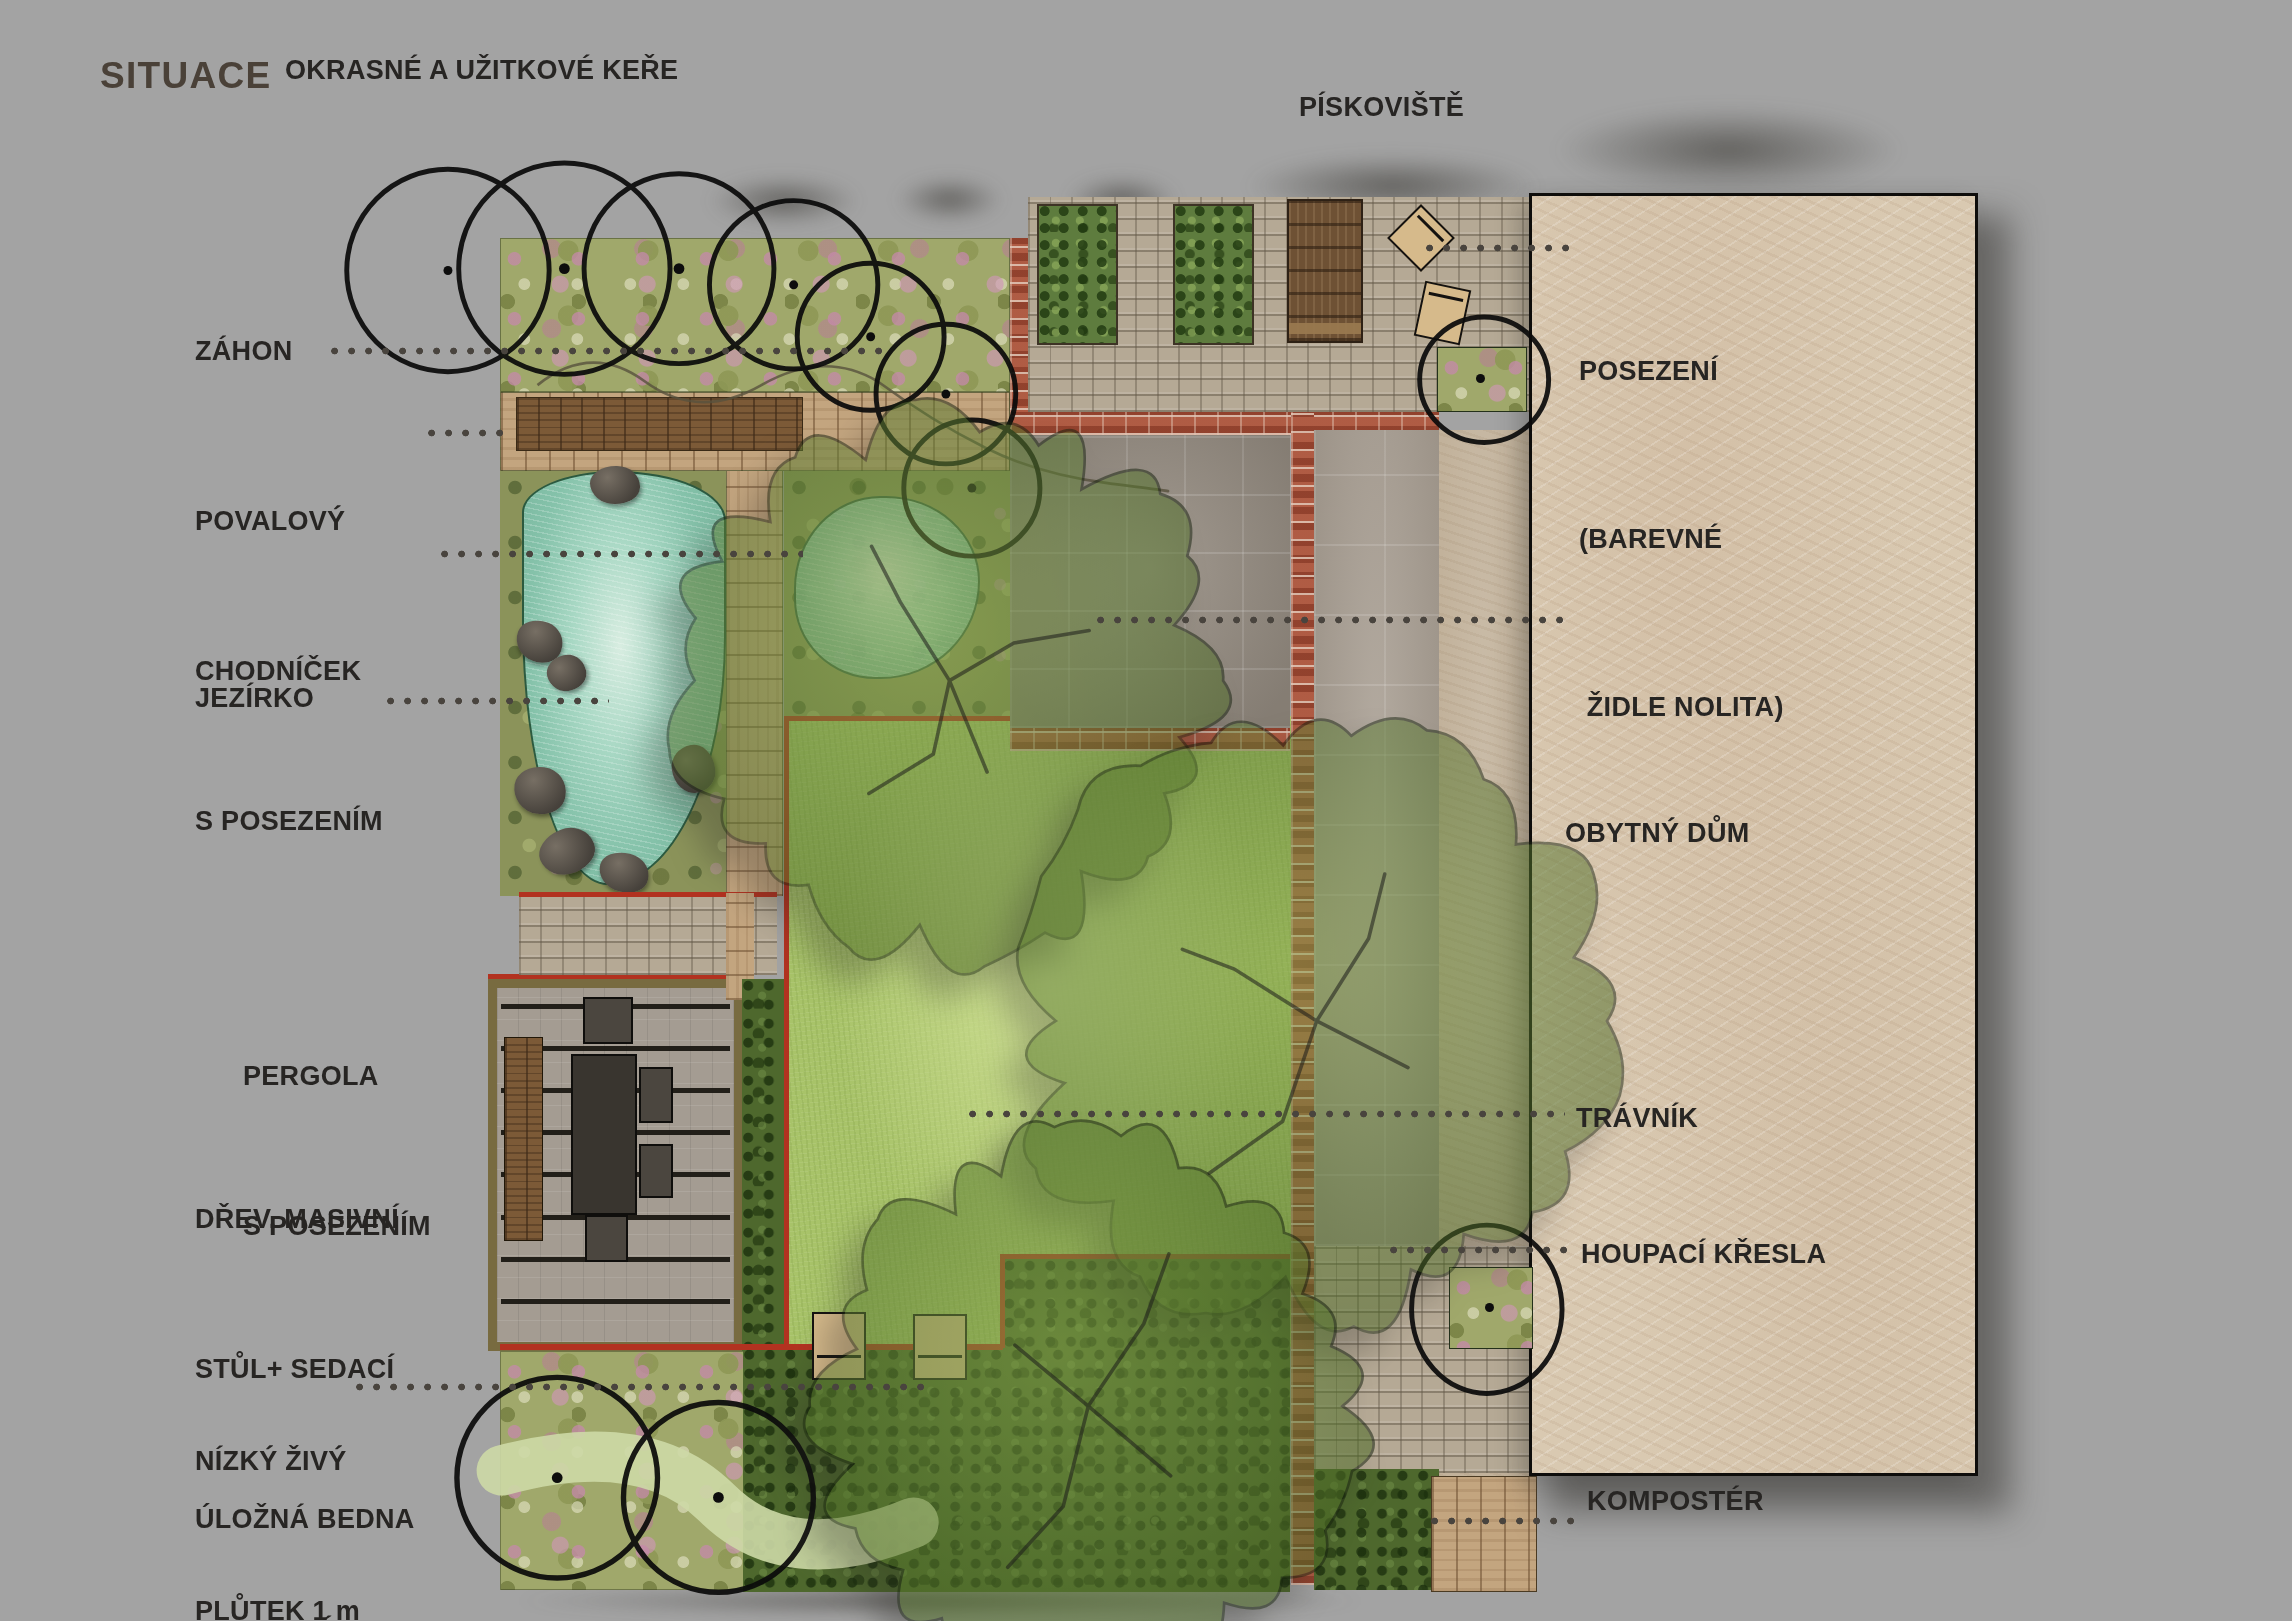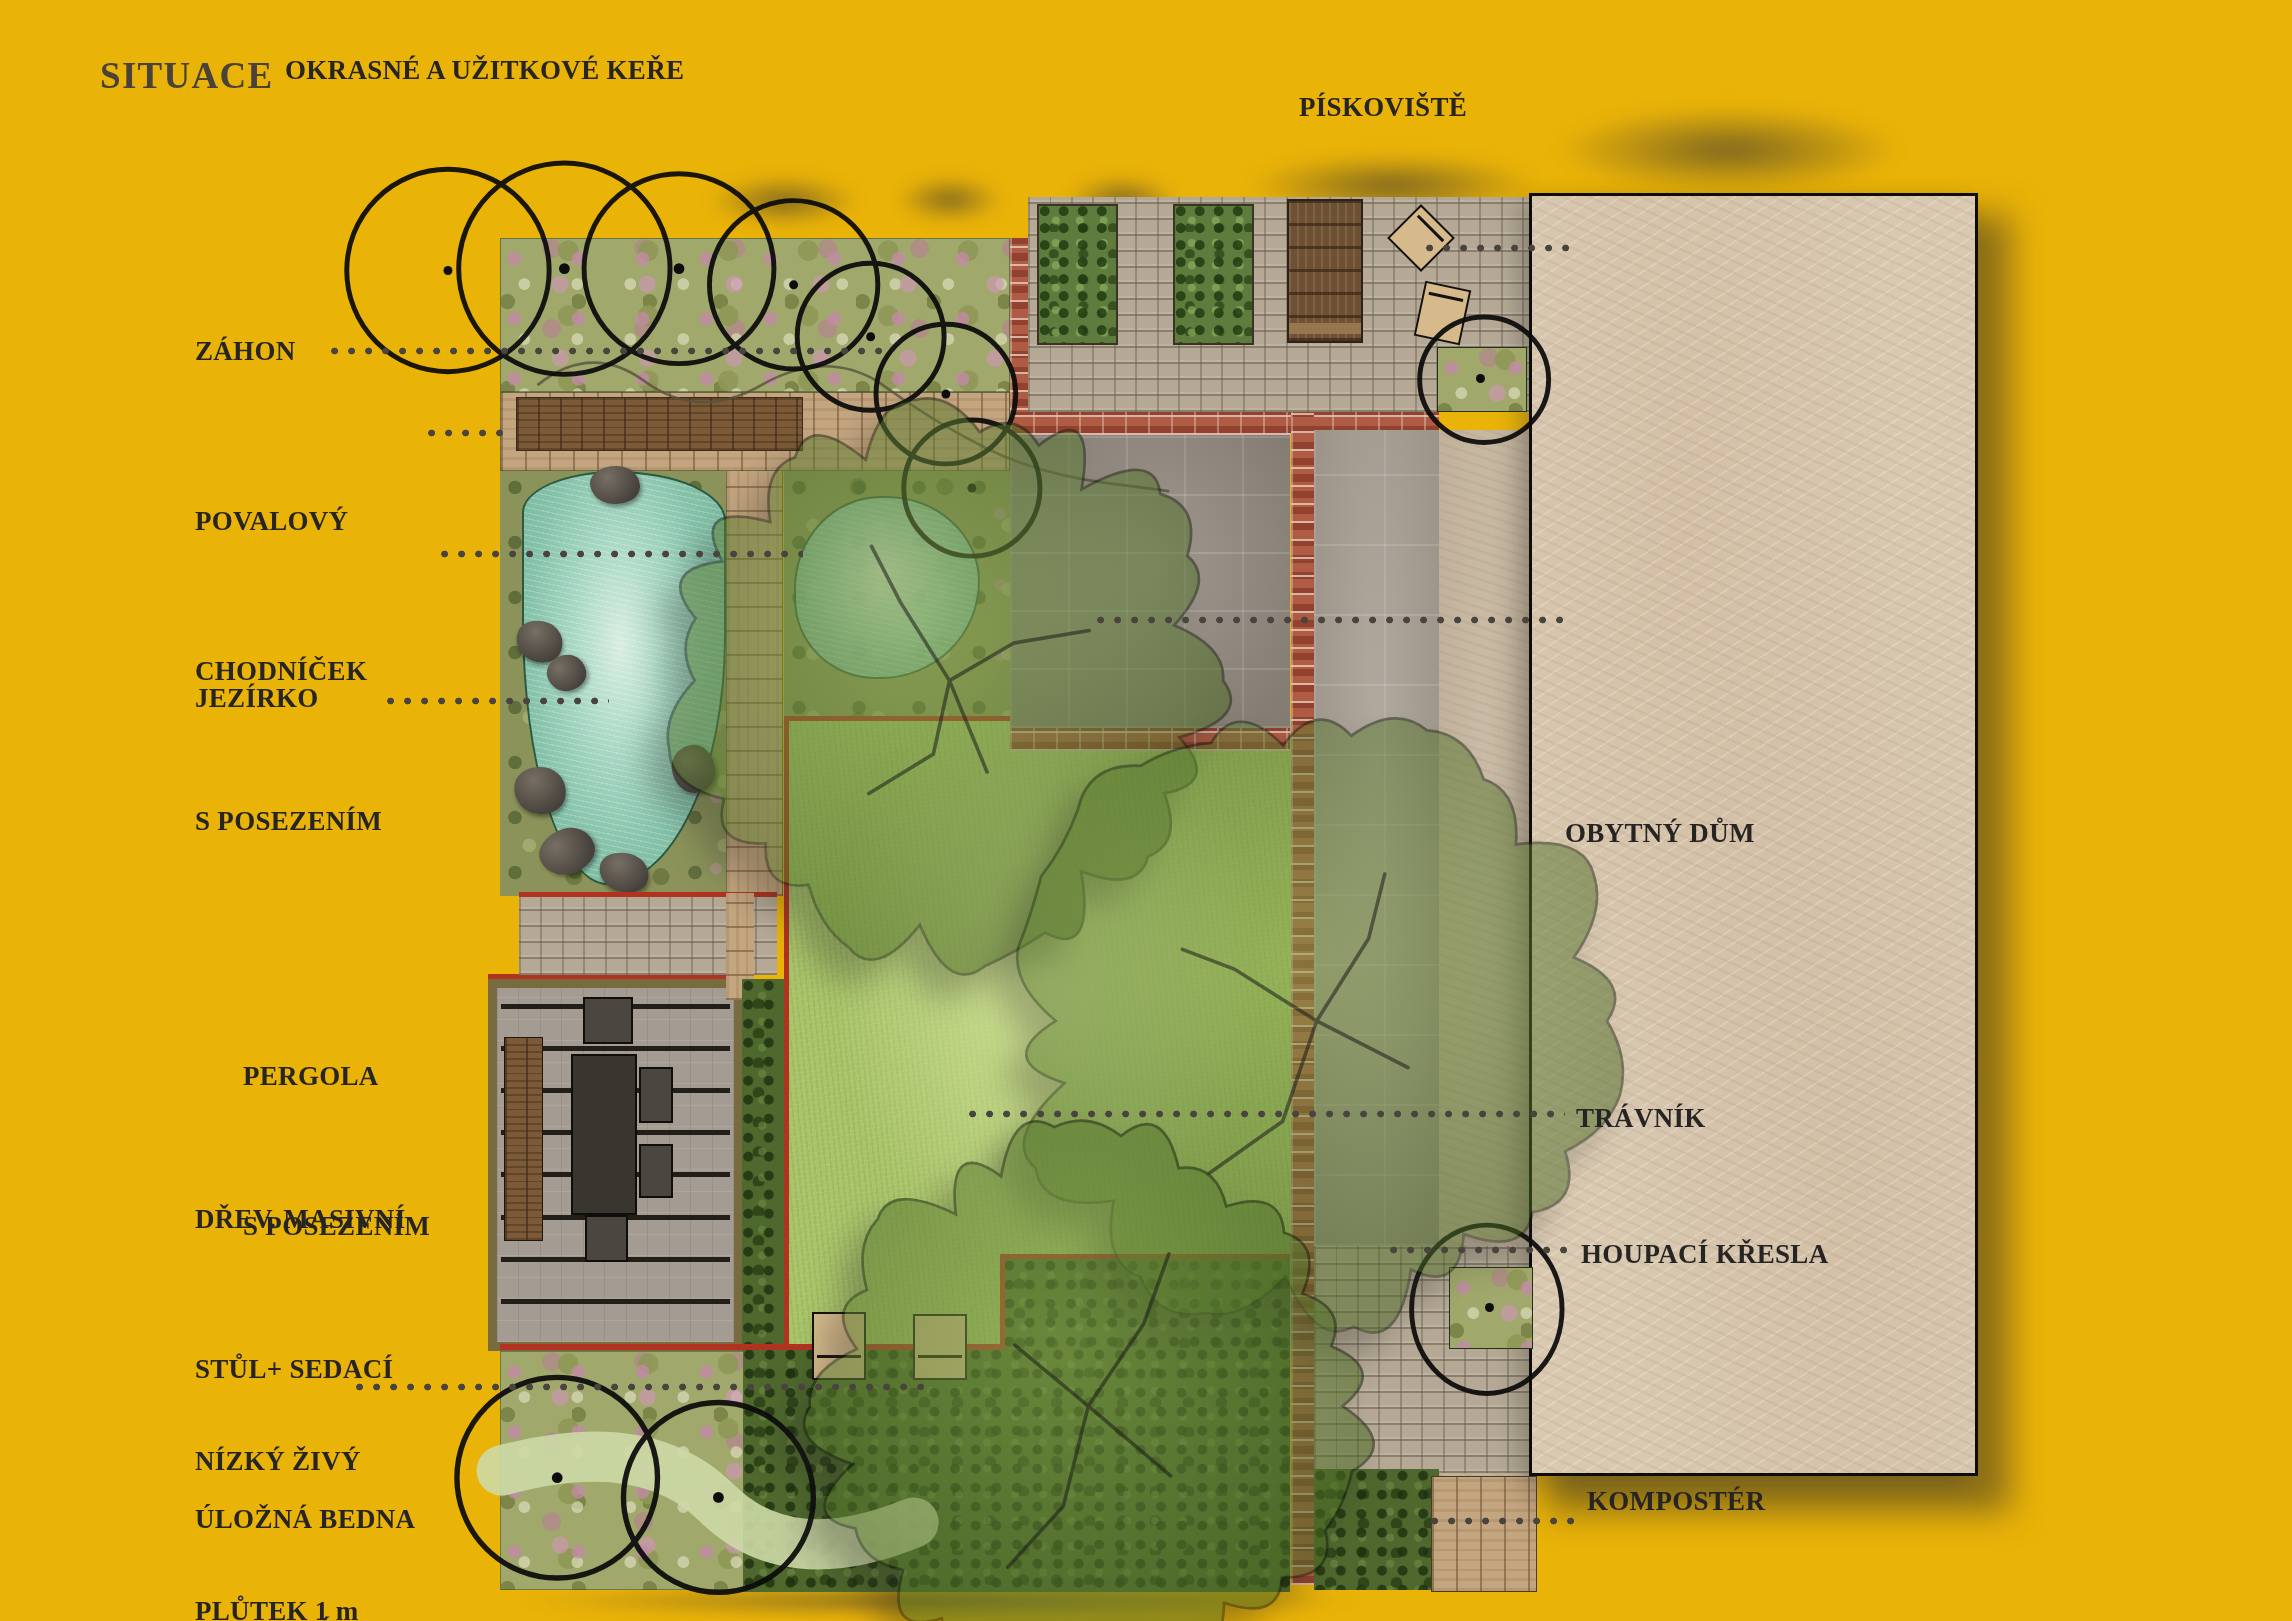--- a/index.html
+++ b/index.html
@@ -1,17 +1,17 @@
 <!DOCTYPE html>
 <html style="font-size:14.3px"><head>
 <meta charset="utf-8">
 <style>
   html,body{margin:0;padding:0;background:#fff;}
-  #canvas{position:relative;width:2293px;height:1621px;background:#eab308;overflow:hidden;
-          font-family:Liberation Serif, serif;}
+  #canvas{position:relative;width:2293px;height:1621px;background:#a3a3a3;overflow:hidden;
+          font-family:Liberation Sans, sans-serif;}
   .abs{position:absolute;}
   
   .meadow{background-color:#a0a86b;background-image:
     radial-gradient(circle at 21% 33%, rgba(197,137,170,.75) 0 6.3px, rgba(0,0,0,0) 7.2px),
     radial-gradient(circle at 68% 61%, rgba(206,150,182,.65) 0 8px, rgba(0,0,0,0) 9px),
     radial-gradient(circle at 44% 82%, rgba(219,220,186,.70) 0 5.4px, rgba(0,0,0,0) 6.3px),
     radial-gradient(circle at 84% 18%, rgba(142,152,86,.90) 0 9.9px, rgba(0,0,0,0) 10.7px),
     radial-gradient(circle at 9% 72%, rgba(118,128,66,.85) 0 7.2px, rgba(0,0,0,0) 8px),
     radial-gradient(circle at 55% 12%, rgba(186,120,156,.50) 0 9px, rgba(0,0,0,0) 9.9px);
     background-size:64px 60px,87px 74px,53px 55px,80px 65px,71px 87px,92px 80px;}
@@ -296,19 +296,24 @@
   </div>
   <div class="lbl" style="left:195px;top:1336px;">
     <div>NÍZKÝ ŽIVÝ</div>
     <div>PLŮTEK 1 m</div>
   </div>
   <div class="lbl" style="left:199px;top:1506px;">
     <div>OKRASNÉ</div>
     
   </div>
 
+  <div class="lbl" style="left:1579px;top:231px;line-height:56px;">
+    <div>POSEZENÍ</div>
+    <div>(BAREVNÉ</div>
+    <div> ŽIDLE NOLITA)</div>
+  </div>
   <div class="lbl" style="left:1565px;top:808px;">OBYTNÝ DŮM</div>
   <div class="lbl" style="left:1576px;top:1093px;">TRÁVNÍK</div>
   <div class="lbl" style="left:1581px;top:1229px;">HOUPACÍ KŘESLA</div>
   <div class="lbl" style="left:1587px;top:1476px;">KOMPOSTÉR</div>
 
 </div>
 
 
 </body></html>

